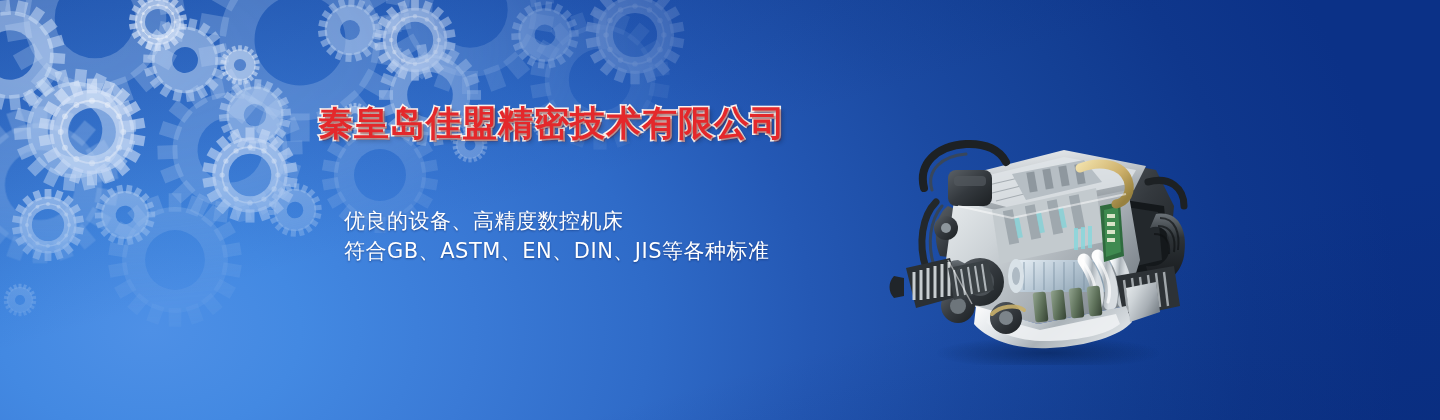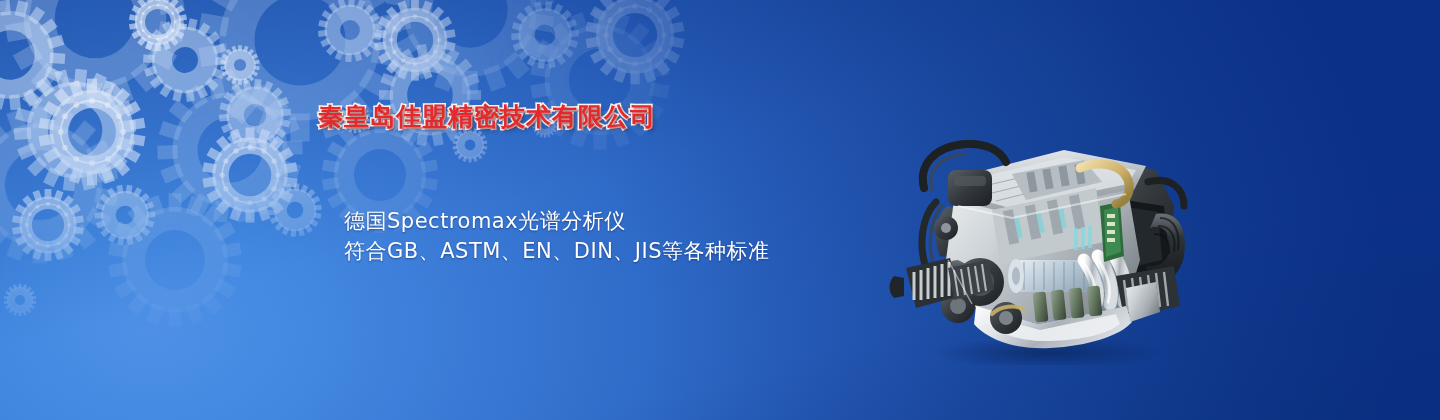--- a/index.html
+++ b/index.html
@@ -48,21 +48,21 @@
     pointer-events: none;
   }
   #gears svg { display: block; width: 100%; height: 100%; }
 
   
   .headline {
     position: absolute;
     left: 318px;
     top: 100px;
     font-family: Liberation Sans, sans-serif;
-    font-size: 25px;
+    font-size: 35px;
     font-weight: bold;
     letter-spacing: 1px;
     color: #e4282b;
     white-space: nowrap;
     -webkit-text-stroke: 3px #fdf3ef;
     paint-order: stroke fill;
     text-shadow:
       2px 2px 0 rgba(120,20,20,0.35),
       3px 3px 4px rgba(0,0,0,0.25);
   }
@@ -266,21 +266,21 @@
               <use href="#gearA"></use>
             </g>
         </g>
       </g>
     </svg>
   </div>
 
   <div class="headline">秦皇岛佳盟精密技术有限公司</div>
 
   <div class="features">
-    <div class="feature-line">德国Spectromax光谱分析仪</div>
+    <div class="feature-line">优良的设备、高精度数控机床</div>
     <div class="feature-line">符合GB、ASTM、EN、DIN、JIS等各种标准</div>
   </div>
 
   <div id="engine">
     <svg viewBox="0 0 310 255" xmlns="http://www.w3.org/2000/svg" aria-hidden="true">
       <defs>
         <linearGradient id="mtlTop" x1="0" y1="0" x2="0.4" y2="1">
           <stop offset="0%" stop-color="#f4f6f7"></stop>
           <stop offset="45%" stop-color="#c9ced2"></stop>
           <stop offset="100%" stop-color="#8e969c"></stop>

